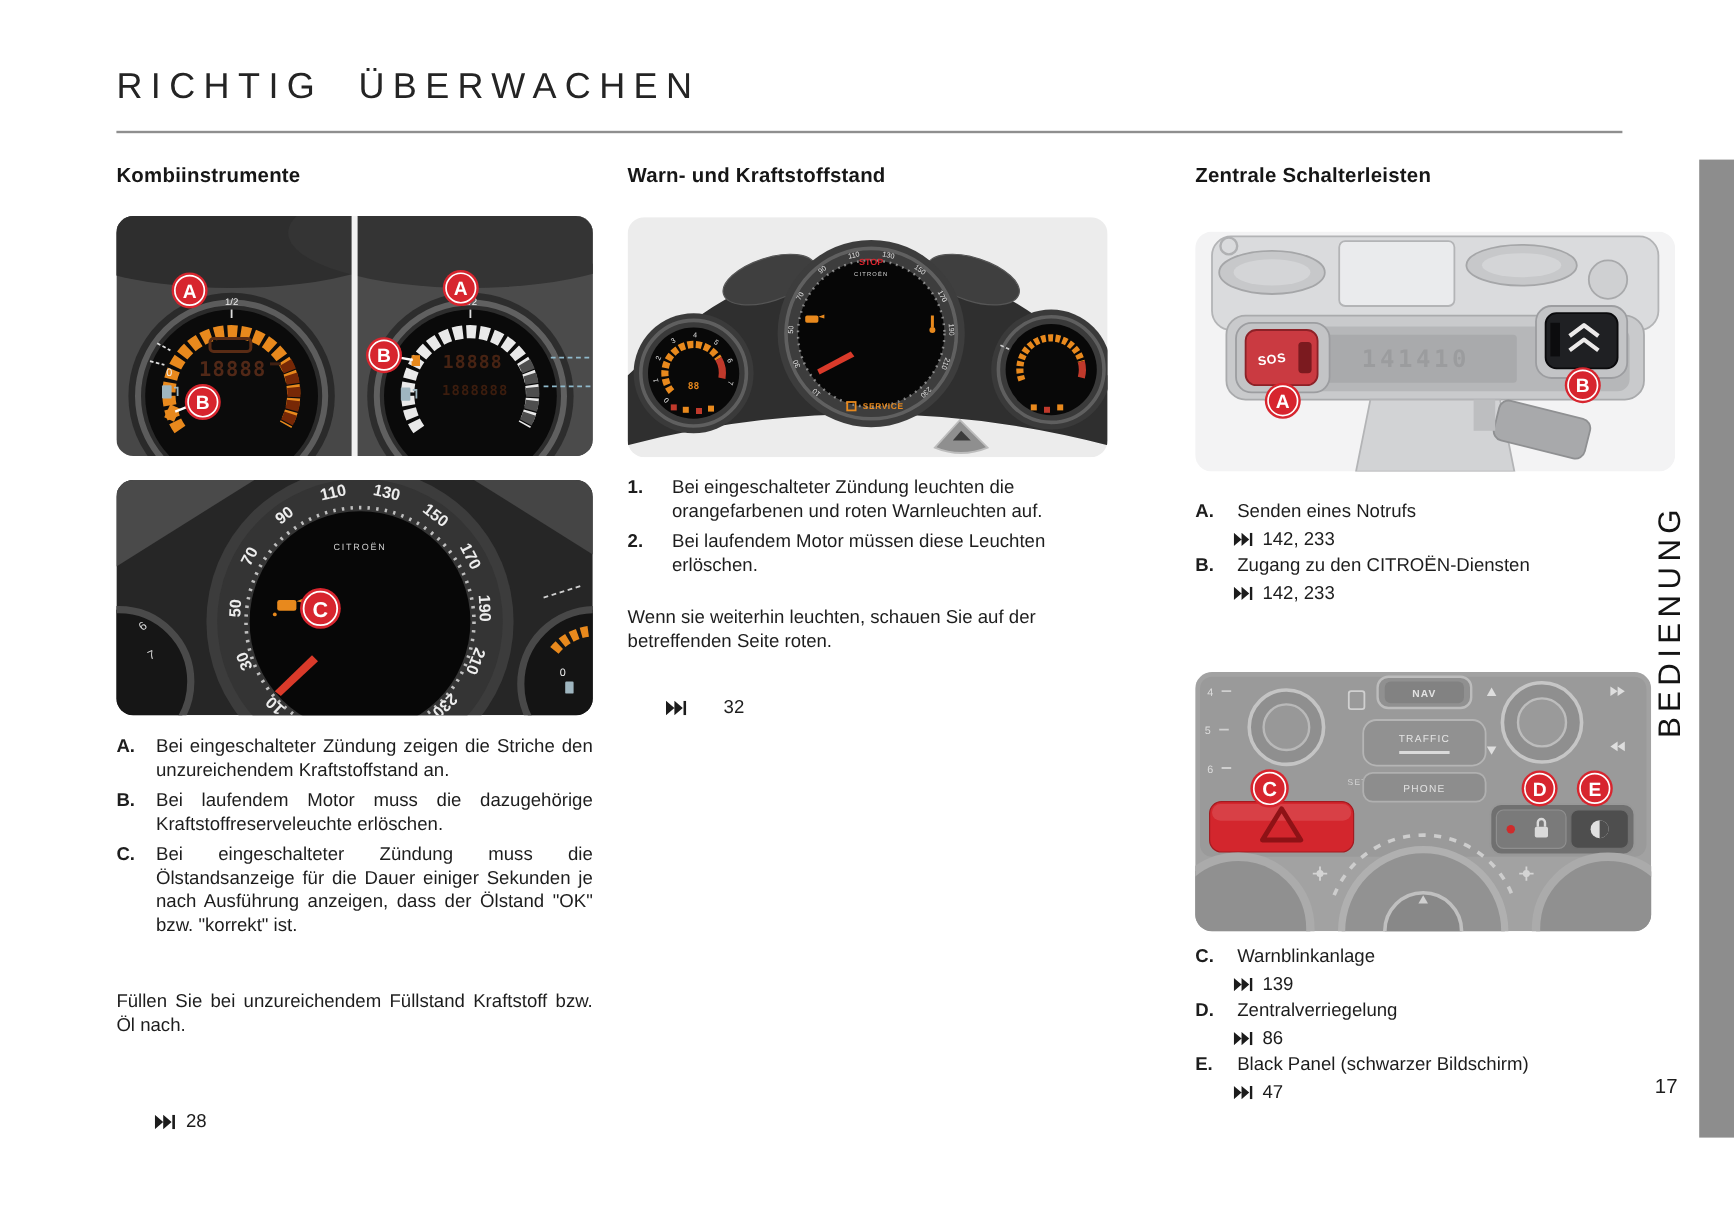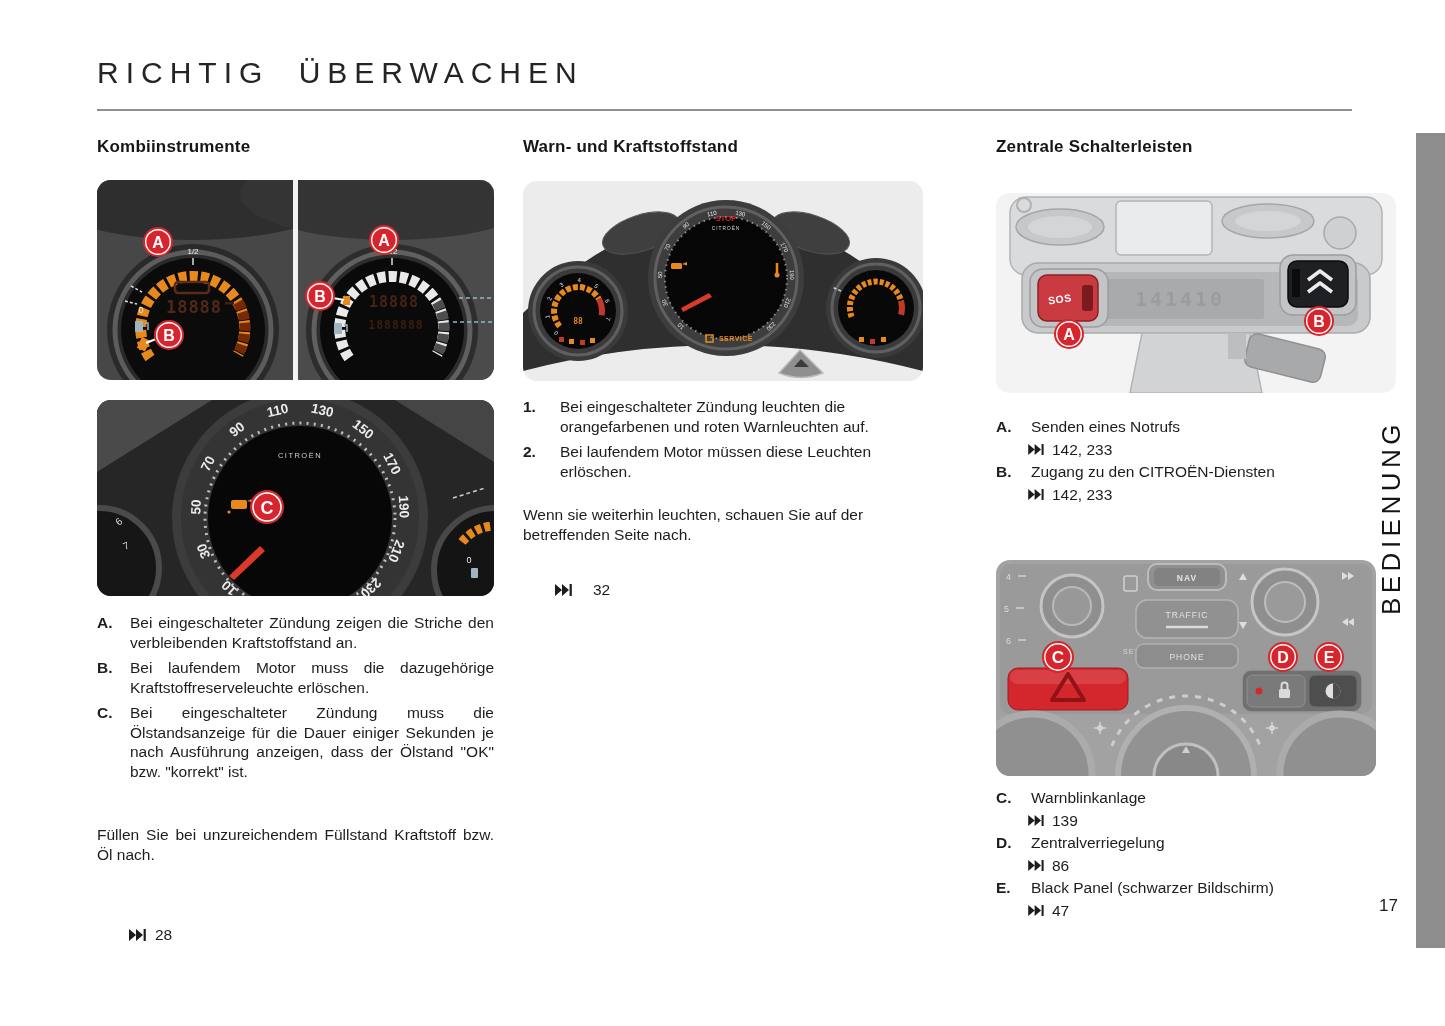--- a/index.html
+++ b/index.html
@@ -16,21 +16,21 @@
   figure{margin:0;}
   svg.fig{display:block;border-radius:14px;}
   .mtfig1{margin-top:23px}.mtfig2{margin-top:20px}
   .items{font-size:15.5px;line-height:19.5px;margin-top:17px;}
   .item{display:flex;margin-bottom:6px;}
   .item .lbl{width:33px;flex:none;font-weight:bold;}
   .just{text-align:justify;}
   .note{font-size:15.5px;line-height:19.5px;margin:0;}
   .ref{display:flex;align-items:center;font-size:15.5px;color:#1d1d1d;padding-left:32px;}
   .ref svg{flex:none;display:block;}
-  .gap9{margin-left:9px}.gap23{margin-left:21px}.gap8{margin-left:8px}
+  .gap9{margin-left:9px}.gap23{margin-left:31px}.gap8{margin-left:8px}
   .entry .erow{display:flex;font-size:15.5px;line-height:22px;}
   .entry .erow .lbl{width:35px;flex:none;font-weight:bold;}
   .entry .ref{line-height:23px;}
   .side-label{position:absolute;left:1376px;top:420px;writing-mode:vertical-rl;
               transform:rotate(180deg);font-size:26px;letter-spacing:4.5px;color:#141414;}
   .side-bar{position:absolute;left:1416px;top:133px;width:29px;height:815px;background:#8d8d8d;}
   .pagenum{position:absolute;left:1379px;top:896px;font-size:17px;color:#1d1d1d;}
   .lcd{font-family:"DejaVu Sans Mono",monospace;font-weight:bold;}
   .dialnum{fill:#ededed;font-family:"Liberation Sans",sans-serif;font-weight:bold;}
   .dialnum.small{fill:#e3e3e3;font-weight:normal;}
@@ -163,21 +163,21 @@
       <circle cx="170" cy="107" r="17" fill="#d7252e"></circle>
           <circle cx="170" cy="107" r="14" fill="none" stroke="#ffffff" stroke-width="1.5"></circle>
       <text x="170" y="114" class="badge-letter" font-size="18" text-anchor="middle">C</text>
     </g>
   </svg>
   </figure>
 
   <div class="items">
     <div class="item">
       <span class="lbl">A.</span>
-      <span class="txt just">Bei eingeschalteter Zündung zeigen die Striche den verbleibenden Kraftstoffstand an.</span>
+      <span class="txt just">Bei eingeschalteter Zündung zeigen die Striche den unzureichendem Kraftstoffstand an.</span>
     </div>
     <div class="item">
       <span class="lbl">B.</span>
       <span class="txt just">Bei laufendem Motor muss die dazugehörige Kraftstoffreserveleuchte erlöschen.</span>
     </div>
     <div class="item">
       <span class="lbl">C.</span>
       <span class="txt just">Bei eingeschalteter Zündung muss die Ölstandsanzeige für die Dauer einiger Sekunden je nach Ausführung anzeigen, dass der Ölstand "OK" bzw. "korrekt" ist.</span>
     </div>
   </div>
@@ -282,21 +282,21 @@
     <div class="item">
       <span class="lbl" style="width:37px">1.</span>
       <span class="txt">Bei eingeschalteter Zündung leuchten die orangefarbenen und roten Warnleuchten auf.</span>
     </div>
     <div class="item">
       <span class="lbl" style="width:37px">2.</span>
       <span class="txt">Bei laufendem Motor müssen diese Leuchten erlöschen.</span>
     </div>
   </div>
 
-  <p class="note" style="margin-top:24px">Wenn sie weiterhin leuchten, schauen Sie auf der betreffenden Seite nach.</p>
+  <p class="note" style="margin-top:24px">Wenn sie weiterhin leuchten, schauen Sie auf der betreffenden Seite roten.</p>
 
   <div class="ref" style="margin-top:37px">
     <svg width="17" height="12" viewBox="0 0 17 12" fill="#1c1c1c">
       <path d="M0,0 L7,6 L0,12 Z M7,0 L14,6 L7,12 Z"></path>
         <rect x="14.6" y="0" width="2.2" height="12"></rect>
     </svg>
     <span class="gap23">32</span>
   </div>
 </div>
 

